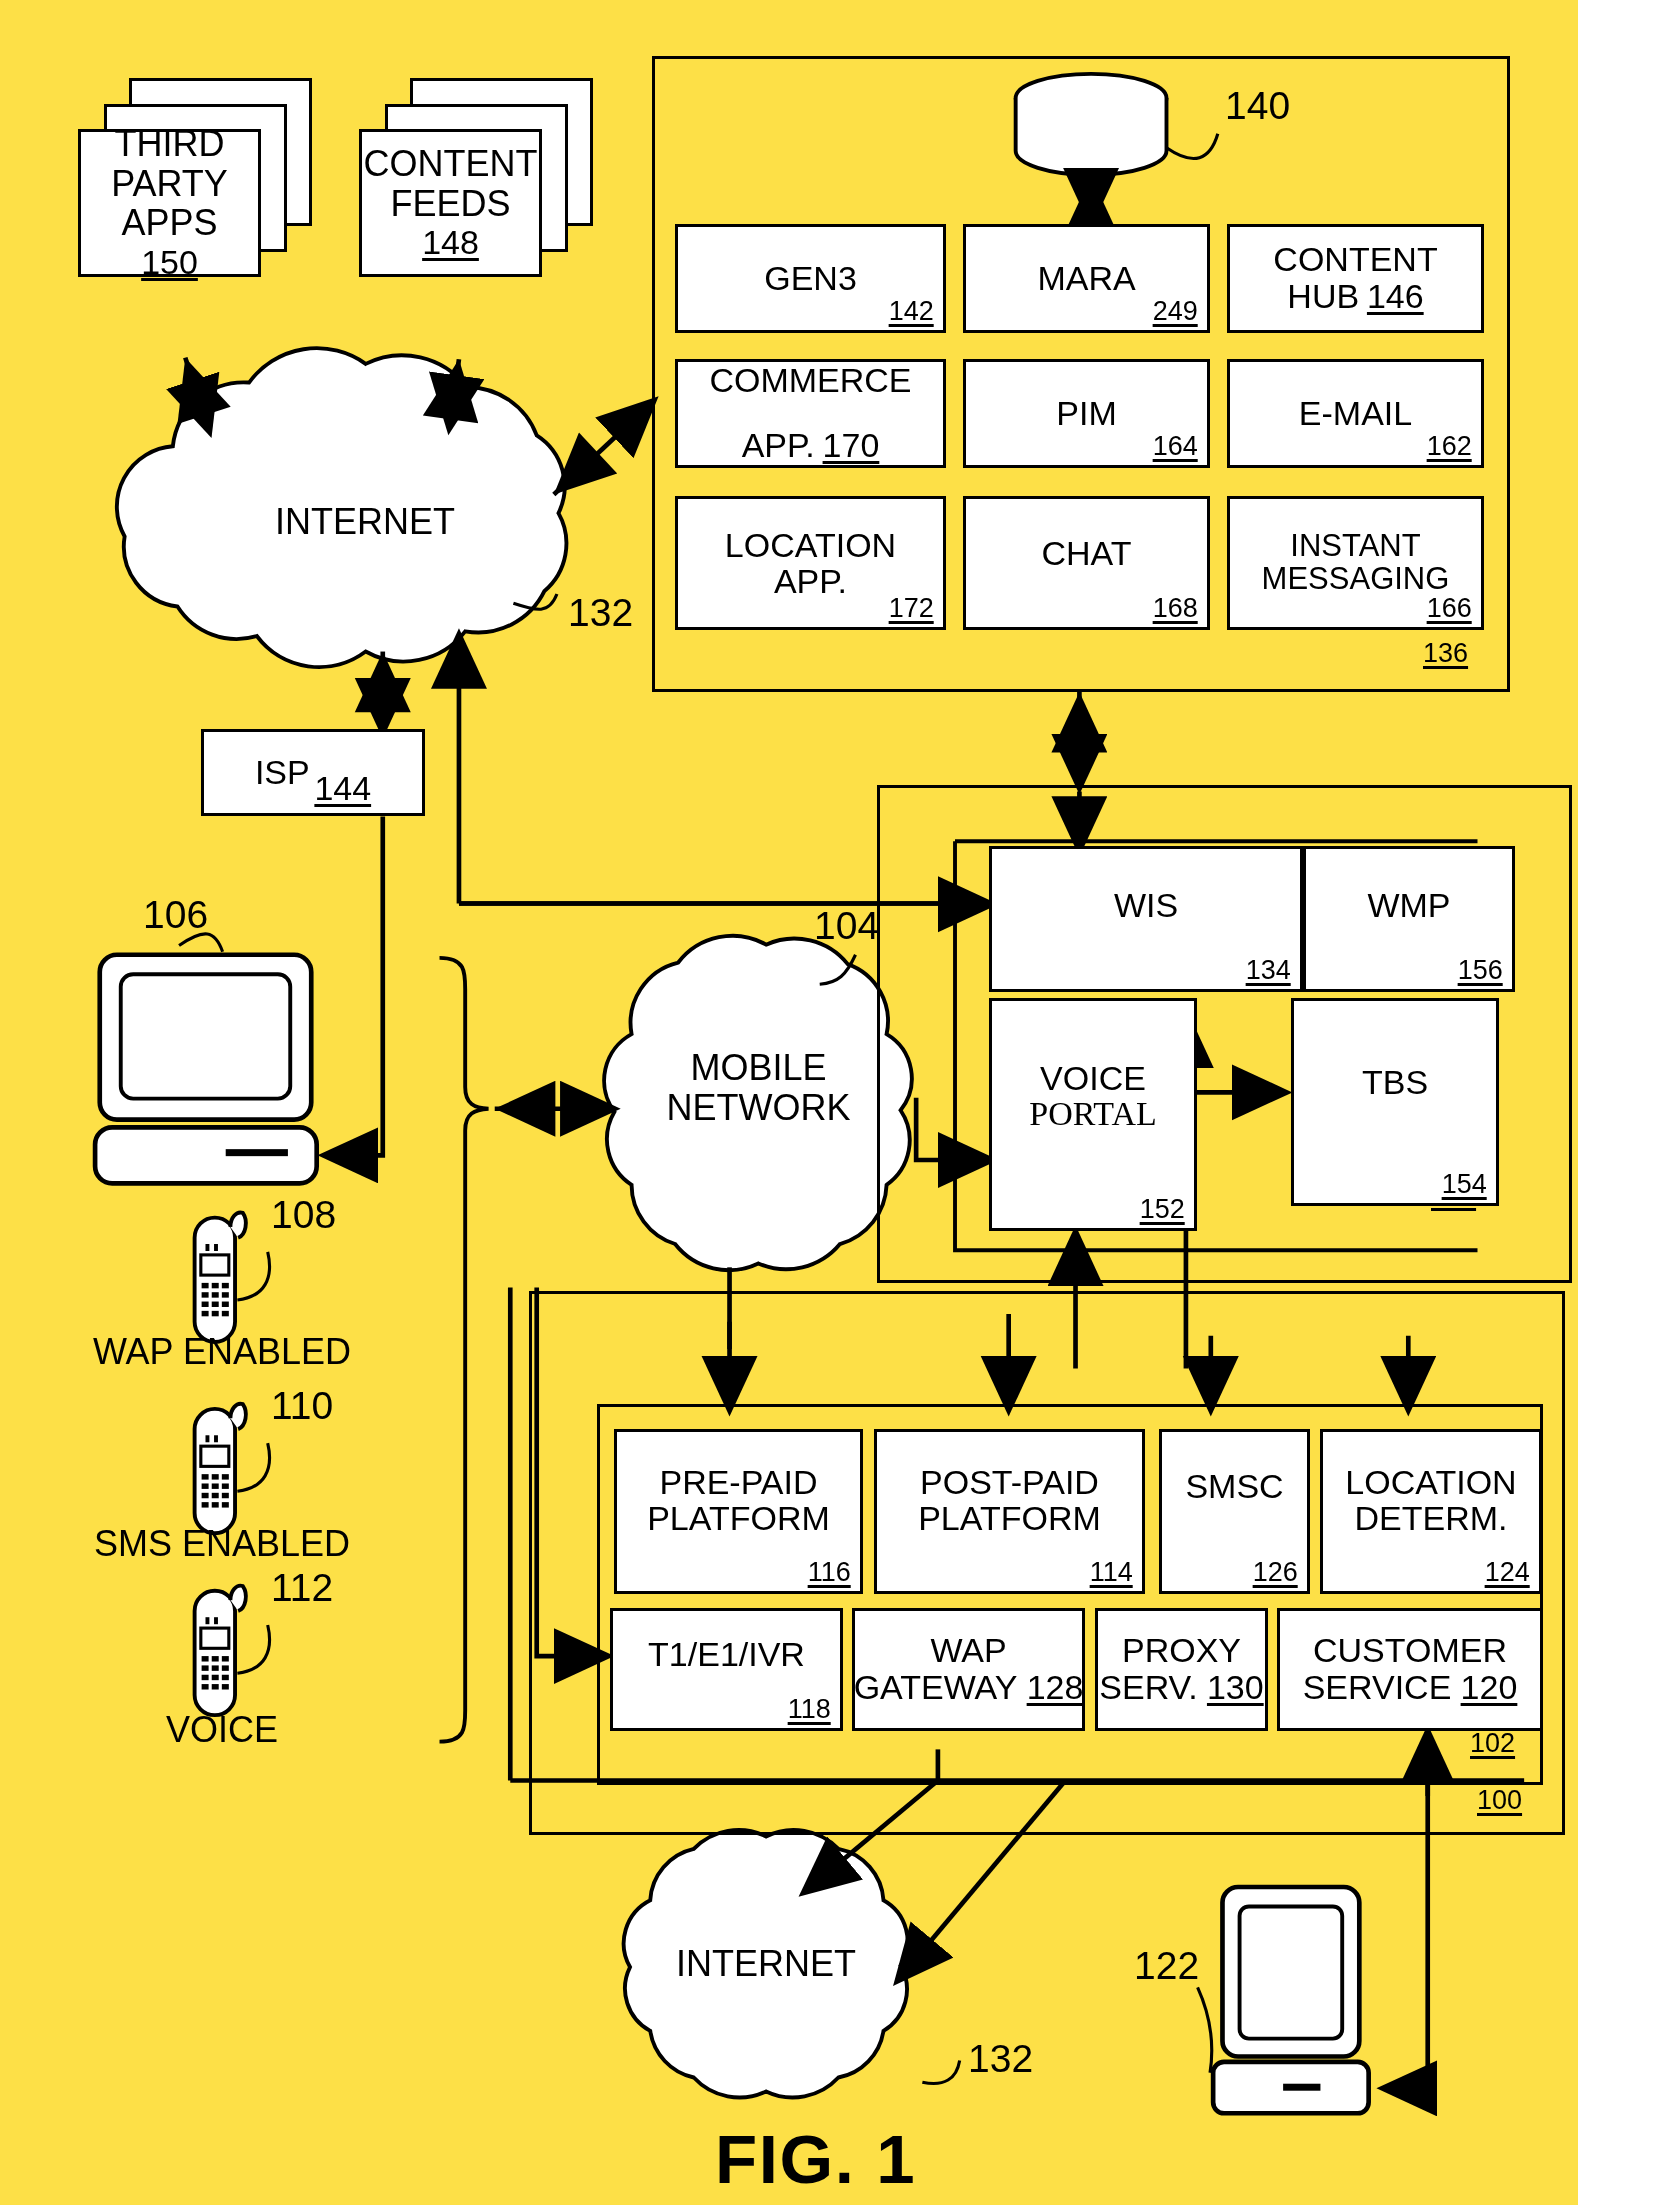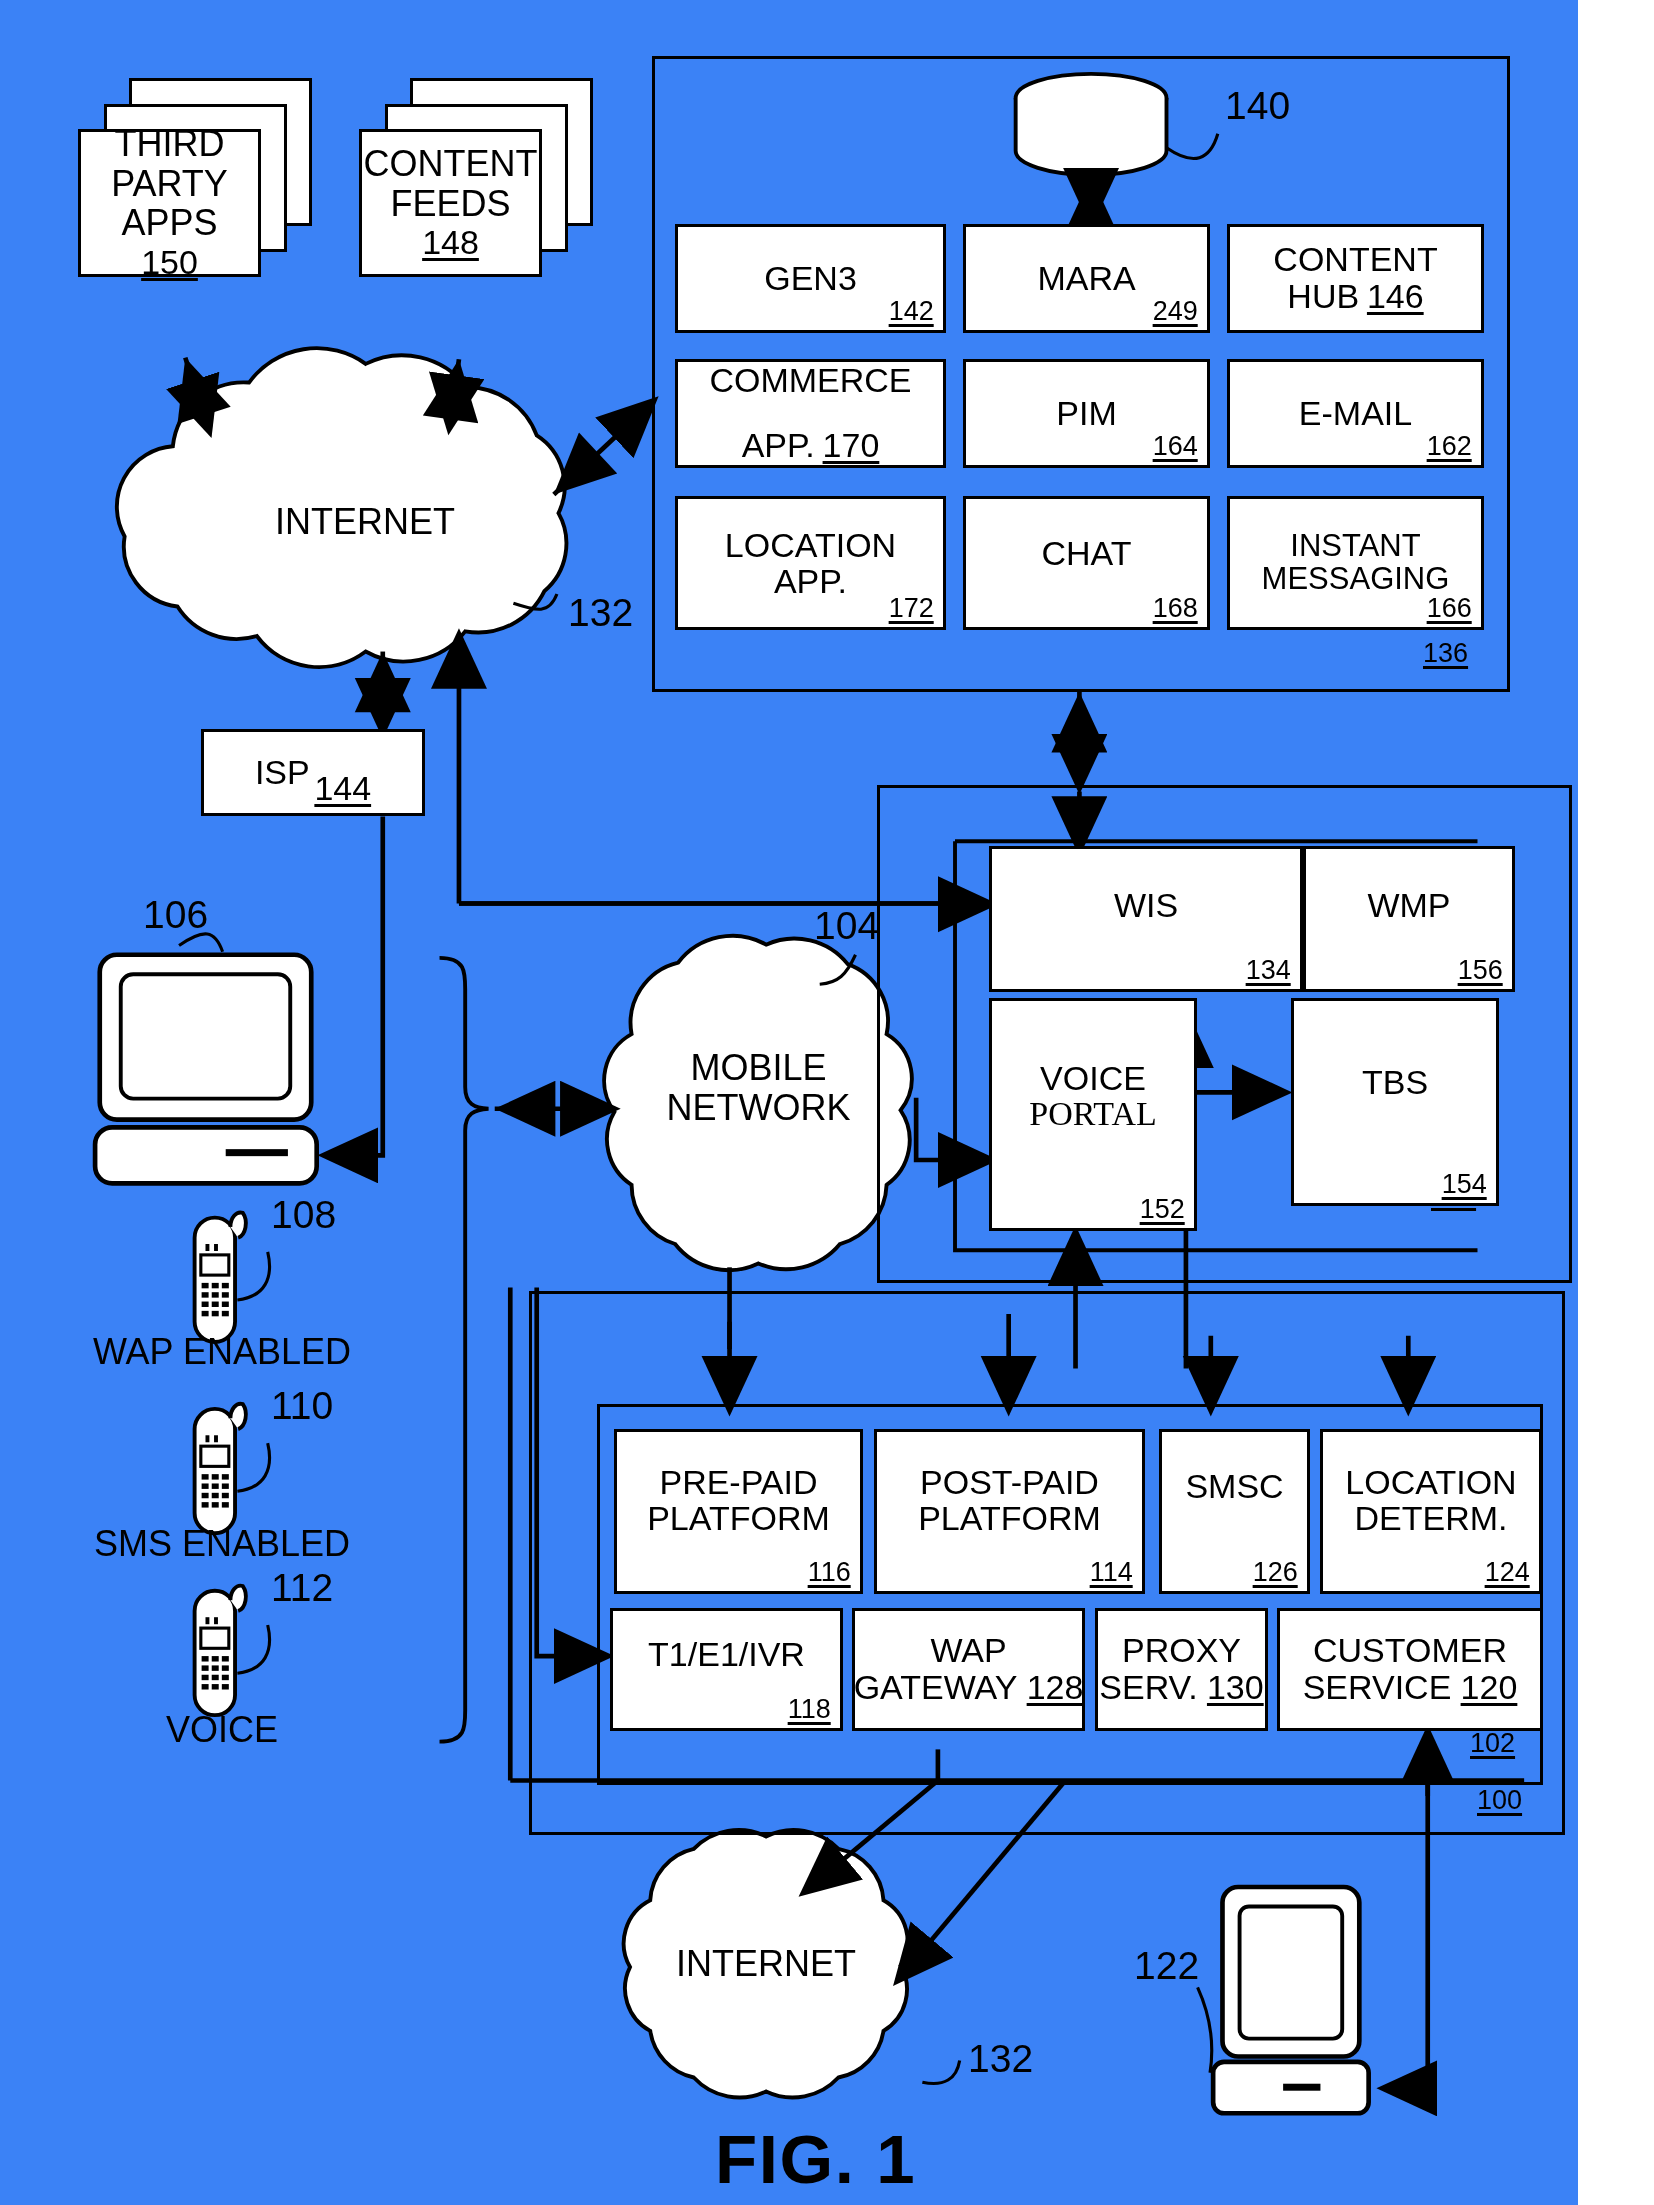--- a/index.html
+++ b/index.html
@@ -8,21 +8,21 @@
     background: #ffffff;
   }
   body {
     font-family: "Liberation Sans", sans-serif;
     color: #000000;
   }
   #page {
     position: relative;
     width: 1578px;
     height: 2205px;
-    background: #3b82f6;
+    background: #fde047;
     overflow: hidden;
   }
   svg.layer {
     position: absolute;
     left: 0;
     top: 0;
     width: 1655px;
     height: 2205px;
     pointer-events: none;
   }

